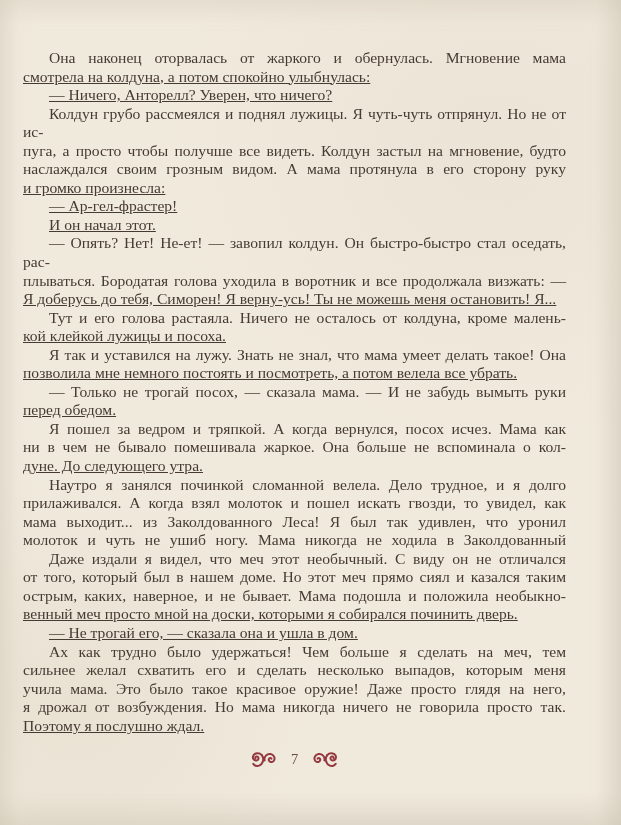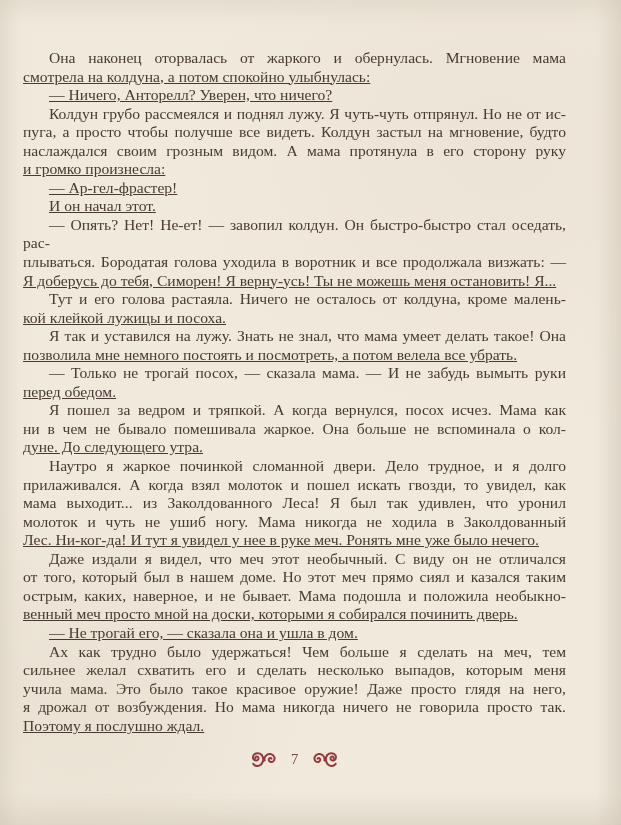--- a/index.html
+++ b/index.html
@@ -66,21 +66,21 @@
 <div class="page">
   <div class="text-block">
       <div class="paragraph">
         <div class="line first">Она наконец оторвалась от жаркого и обернулась. Мгновение мама</div>
         <div class="line last">смотрела на колдуна, а потом спокойно улыбнулась:</div>
       </div>
       <div class="paragraph">
         <div class="line first last">— Ничего, Анторелл? Уверен, что ничего?</div>
       </div>
       <div class="paragraph">
-        <div class="line first">Колдун грубо рассмеялся и поднял лужу. Я чуть-чуть отпрянул. Но не от ис-</div>
+        <div class="line first">Колдун грубо рассмеялся и поднял лужицы. Я чуть-чуть отпрянул. Но не от ис-</div>
         <div class="line">пуга, а просто чтобы получше все видеть. Колдун застыл на мгновение, будто</div>
         <div class="line">наслаждался своим грозным видом. А мама протянула в его сторону руку</div>
         <div class="line last">и громко произнесла:</div>
       </div>
       <div class="paragraph">
         <div class="line first last">— Ар-гел-фрастер!</div>
       </div>
       <div class="paragraph">
         <div class="line first last">И он начал этот.</div>
       </div>
@@ -100,25 +100,24 @@
       <div class="paragraph">
         <div class="line first">— Только не трогай посох, — сказала мама. — И не забудь вымыть руки</div>
         <div class="line last">перед обедом.</div>
       </div>
       <div class="paragraph">
         <div class="line first">Я пошел за ведром и тряпкой. А когда вернулся, посох исчез. Мама как</div>
         <div class="line">ни в чем не бывало помешивала жаркое. Она больше не вспоминала о кол-</div>
         <div class="line last">дуне. До следующего утра.</div>
       </div>
       <div class="paragraph">
-        <div class="line first">Наутро я жаркое починкой сломанной двери. Дело трудное, и я долго</div>
+        <div class="line first">Наутро я занялся починкой сломанной велела. Дело трудное, и я долго</div>
         <div class="line">прилаживался. А когда взял молоток и пошел искать гвозди, то увидел, как</div>
         <div class="line">мама выходит... из Заколдованного Леса! Я был так удивлен, что уронил</div>
         <div class="line">молоток и чуть не ушиб ногу. Мама никогда не ходила в Заколдованный</div>
-        <div class="line last">Лес. Ни-ког-да! И тут я увидел у нее в руке меч. Ронять мне уже было нечего.</div>
       </div>
       <div class="paragraph">
         <div class="line first">Даже издали я видел, что меч этот необычный. С виду он не отличался</div>
         <div class="line">от того, который был в нашем доме. Но этот меч прямо сиял и казался таким</div>
         <div class="line">острым, каких, наверное, и не бывает. Мама подошла и положила необыкно-</div>
         <div class="line last">венный меч просто мной на доски, которыми я собирался починить дверь.</div>
       </div>
       <div class="paragraph">
         <div class="line first last">— Не трогай его, — сказала она и ушла в дом.</div>
       </div>

